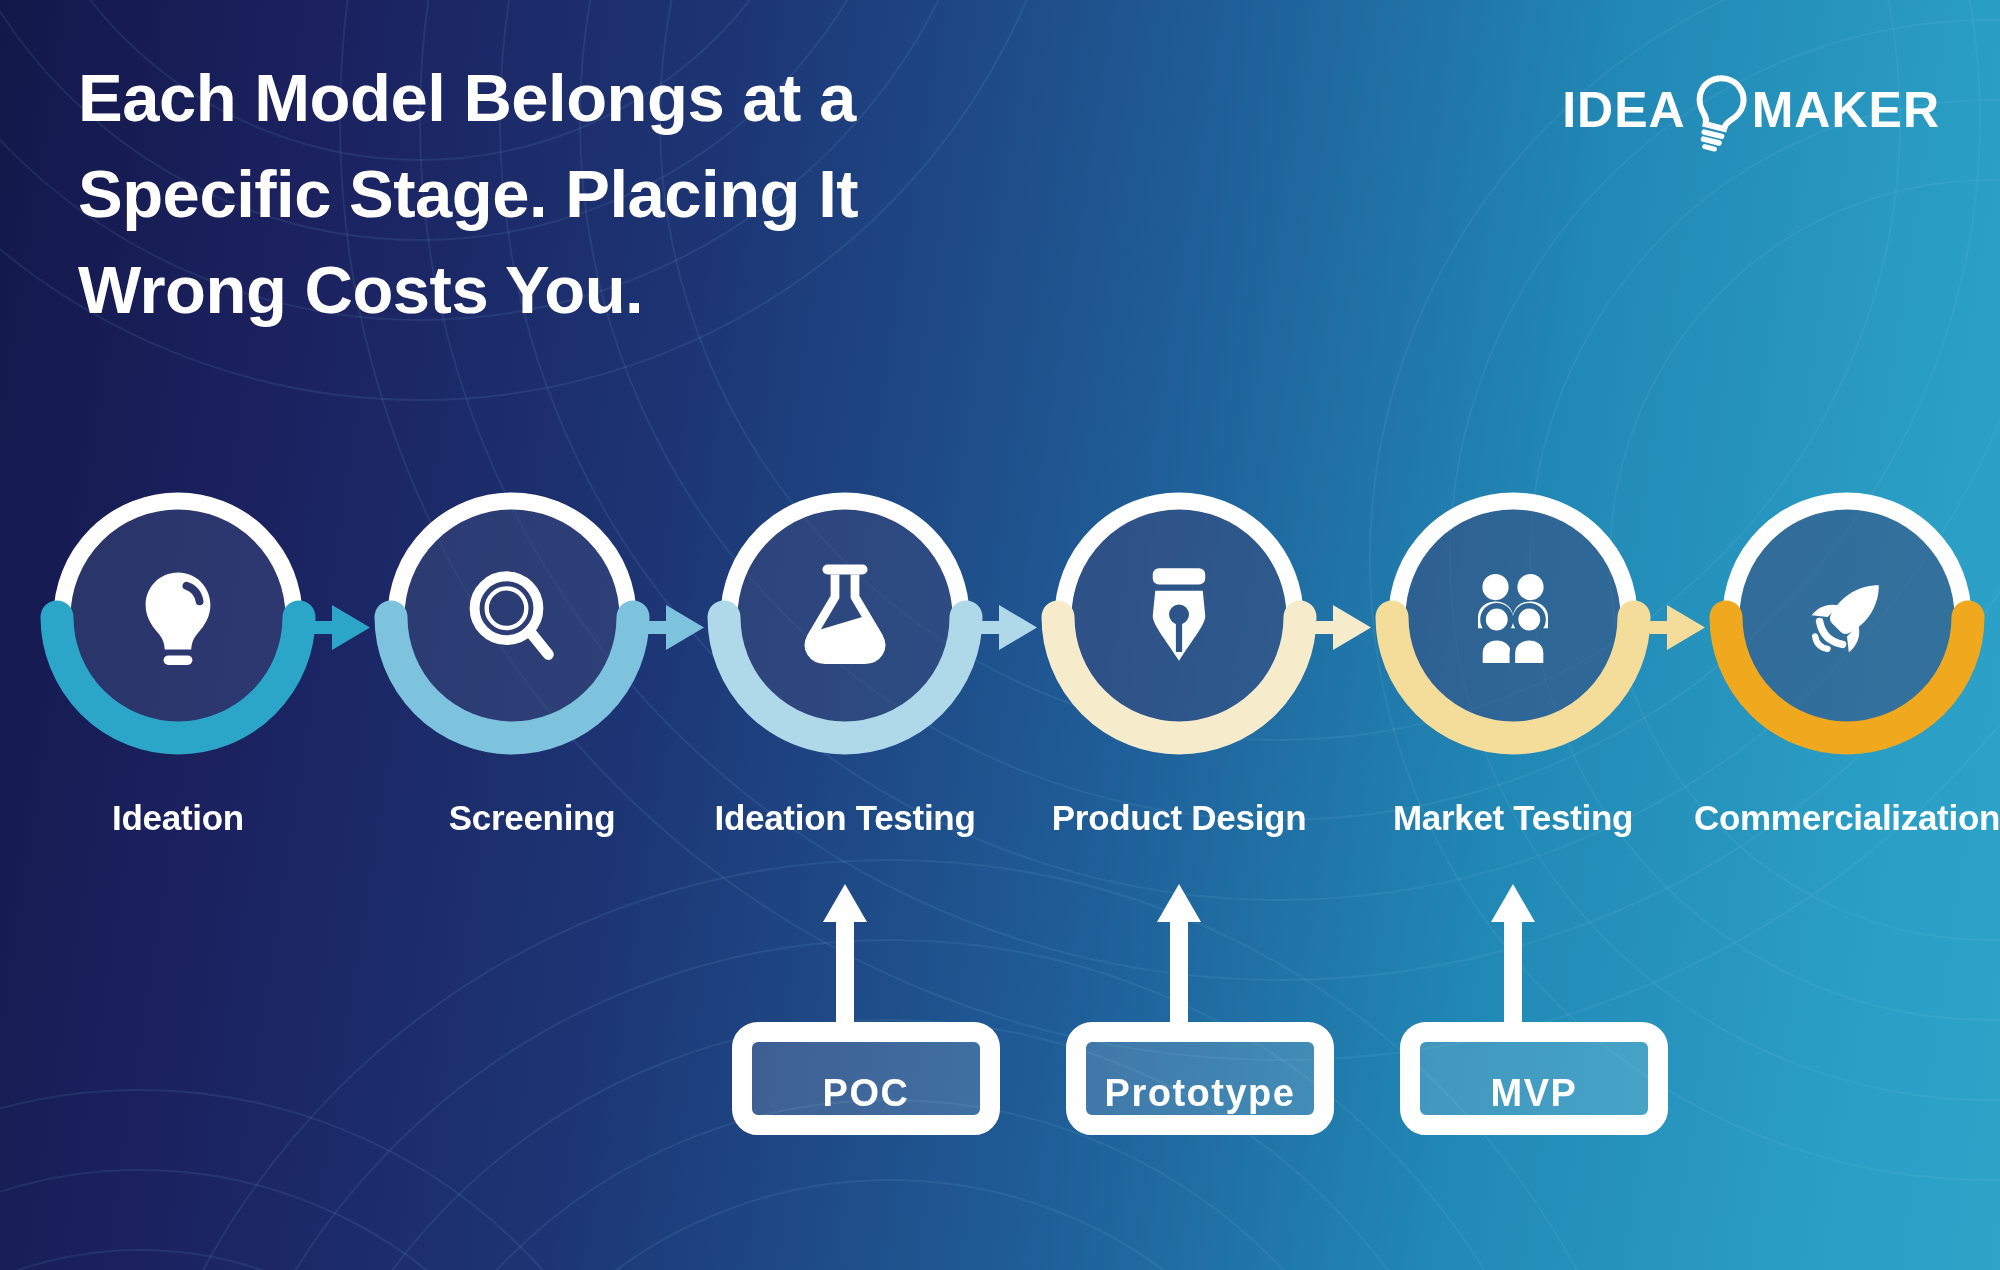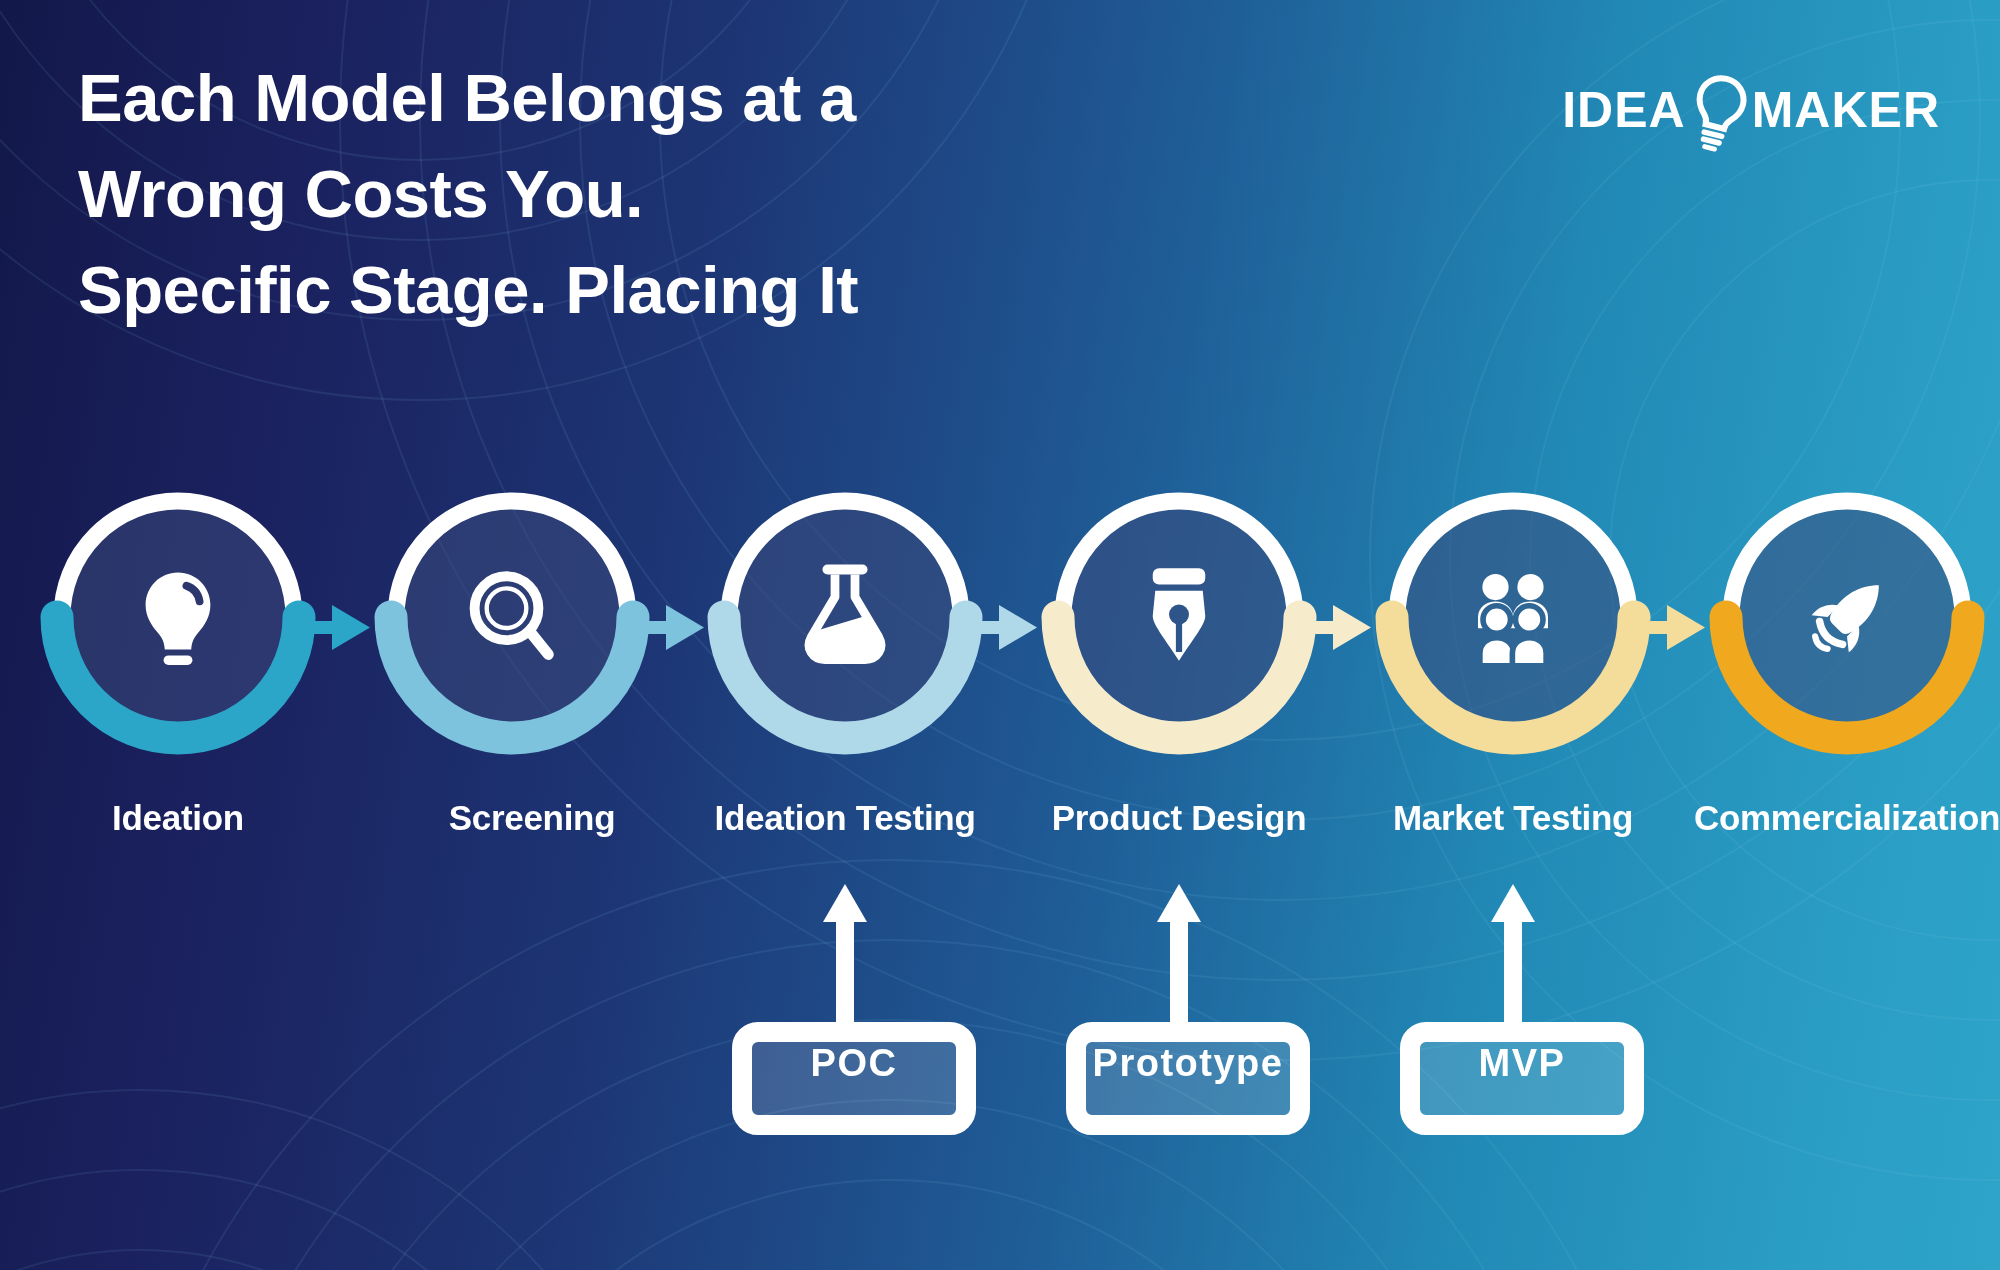--- a/index.html
+++ b/index.html
@@ -27,24 +27,24 @@
   .logo .word{line-height:1;}
   .stage-svg{position:absolute;top:472px;}
   .flow-arrow{position:absolute;top:600px;}
   .stage-label{
     position:absolute;top:783px;transform:translateX(-50%);
     color:#fff;font-size:35px;font-weight:700;line-height:1.1;
     white-space:nowrap;letter-spacing:-0.3px;margin-top:16px;
   }
   .callout-arrow{position:absolute;top:882px;}
   .callout-box{
-    position:absolute;top:1022px;width:244px;height:113px;
+    position:absolute;top:1022px;width:268px;height:113px;
     box-sizing:border-box;border:20px solid #ffffff;border-radius:26px;
     background:rgba(255,255,255,0.15);
-    display:flex;align-items:flex-start;justify-content:center;
+    display:flex;align-items:flex-end;justify-content:center;
     color:#fff;font-size:38px;font-weight:700;letter-spacing:1.5px;
   }
 </style>
 </head>
 <body>
 
 <div class="canvas">
 
   <svg class="contours" width="2000" height="1270">
     <g fill="none" stroke="rgba(140,205,240,0.10)" stroke-width="2">
@@ -68,22 +68,22 @@
         <circle cx="1990" cy="560" r="620"></circle>
       <circle cx="420" cy="-260" r="420"></circle>
         <circle cx="420" cy="-260" r="500"></circle>
       <circle cx="420" cy="-260" r="580"></circle>
         <circle cx="420" cy="-260" r="660"></circle>
     </g>
   </svg>
 
   <div class="title">
     <div>Each Model Belongs at a</div>
+    <div>Specific Stage. Placing It</div>
     <div>Wrong Costs You.</div>
-    <div>Specific Stage. Placing It</div>
   </div>
 
   <div class="logo">
     <span class="word">IDEA</span>
     <svg width="66" height="104" viewBox="-33 -52 66 104">
       <g transform="rotate(14)" stroke="#fff" fill="none" stroke-linecap="round">
         <path d="M 0,-32 C 12.5,-32 22,-22.5 22,-10.5 C 22,-3 18.5,2.5 13.5,7.5 C 10.5,10.5 9.5,13.5 9.5,17 H -9.5 C -9.5,13.5 -10.5,10.5 -13.5,7.5 C -18.5,2.5 -22,-3 -22,-10.5 C -22,-22.5 -12.5,-32 0,-32 Z" stroke-width="6"></path>
         <path d="M -9,25 H 9" stroke-width="5.5"></path>
         <path d="M -8,32 H 8" stroke-width="5.5"></path>
         <path d="M -5,39 H 5" stroke-width="5"></path>

